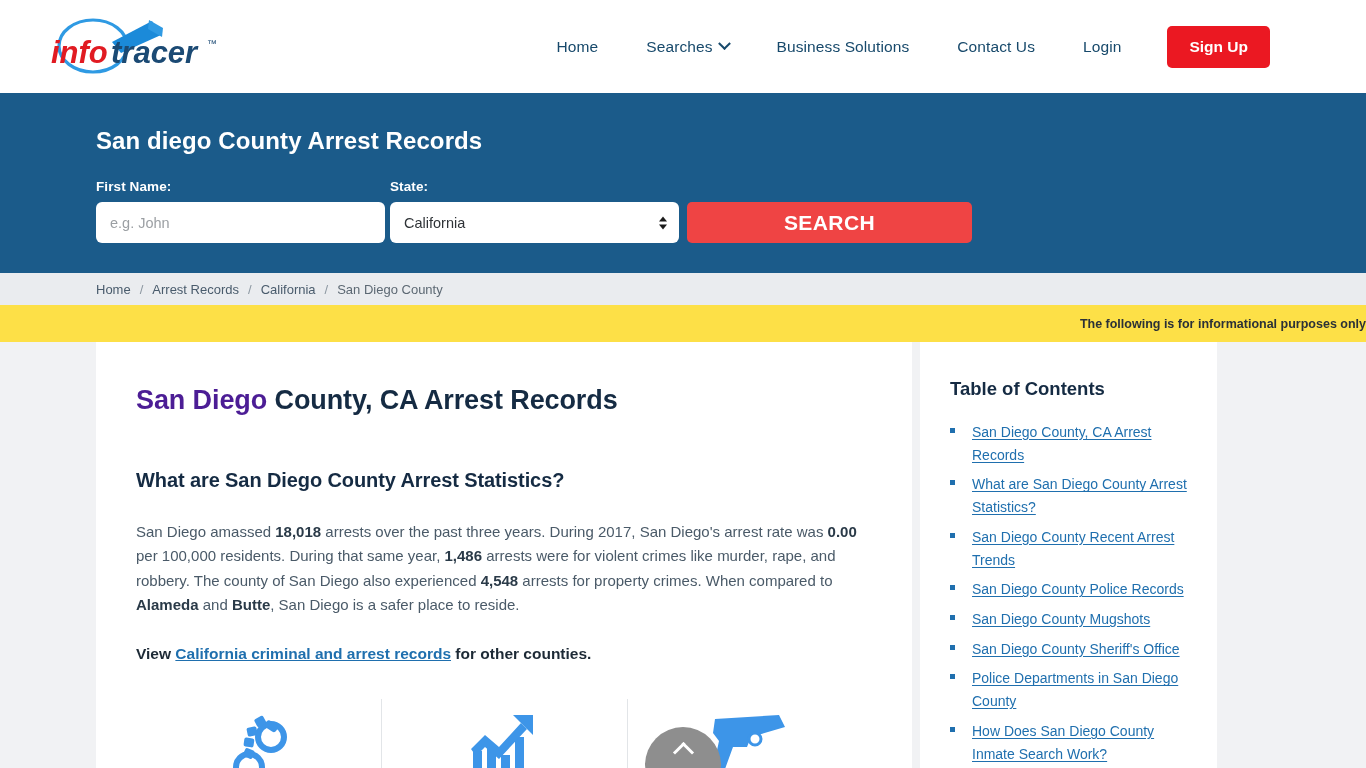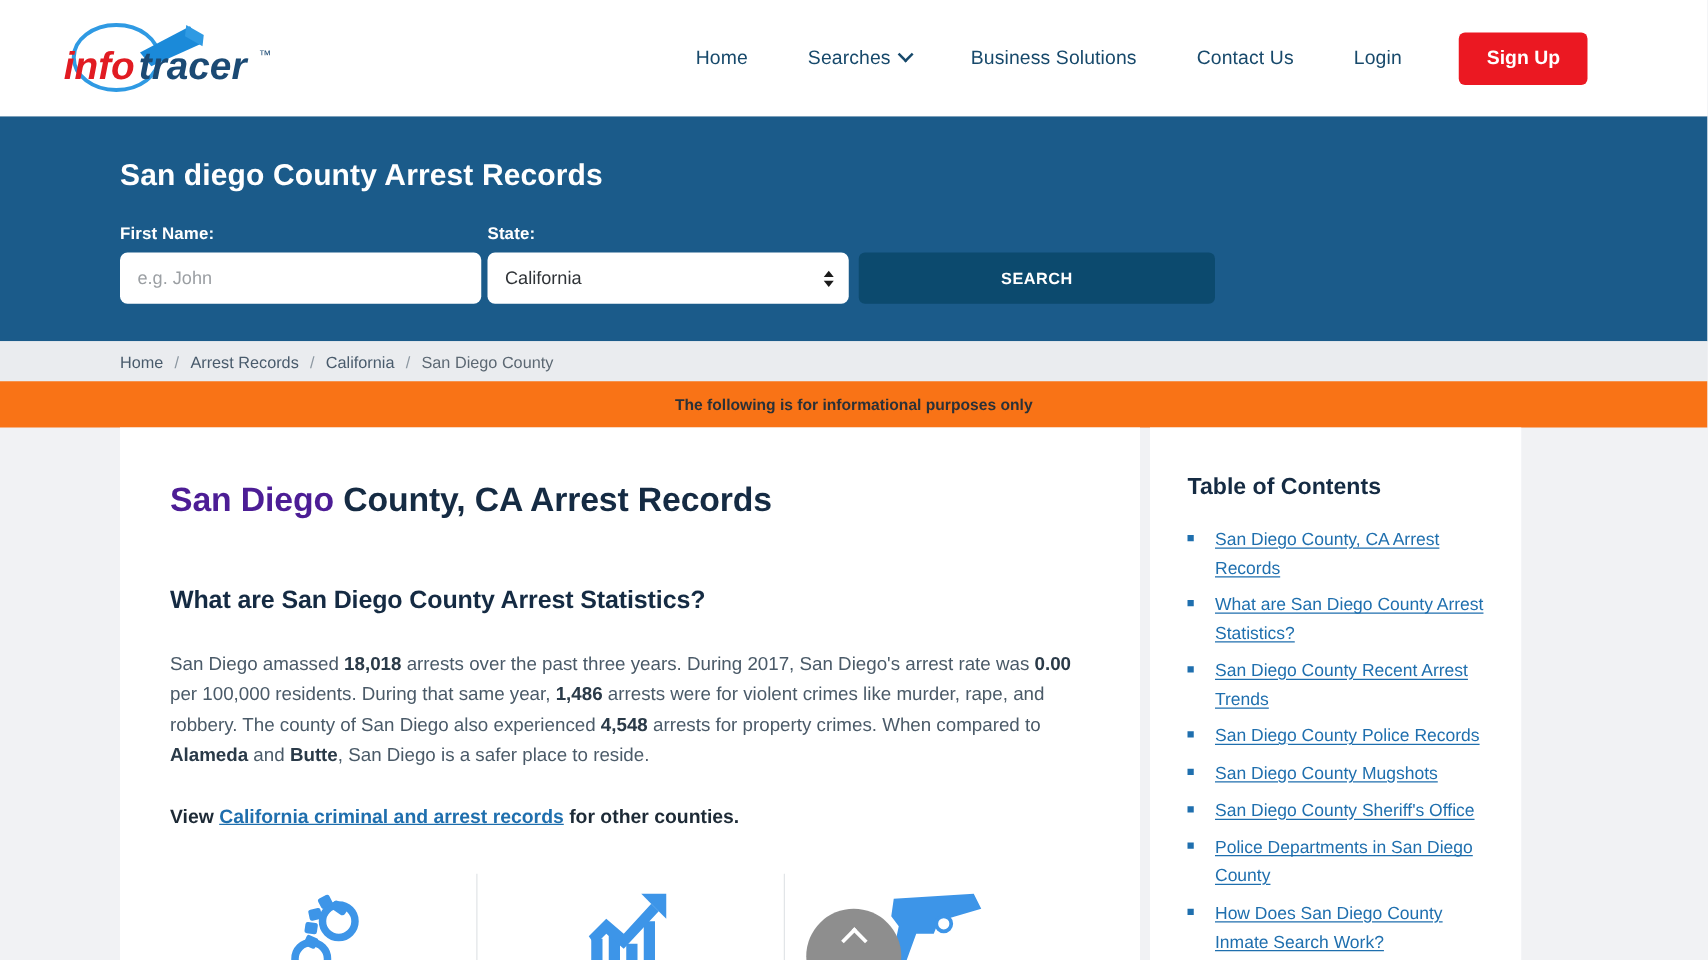--- a/index.html
+++ b/index.html
@@ -139,25 +139,25 @@
     width: 0; height: 0;
     border-left: 4px solid transparent;
     border-right: 4px solid transparent;
   }
   .select-stepper i.up   { border-bottom: 5px solid #1b1b1b; }
   .select-stepper i.down { border-top: 5px solid #1b1b1b; }
 
   .search-btn {
     height: 41px;
     width: 285px;
-    background: #0c4a6e;
+    background: #ef4444;
     color: #fff;
     border: none;
     border-radius: 5px;
-    font-size: 13px;
+    font-size: 21px;
     font-weight: 700;
     letter-spacing: .4px;
     cursor: pointer;
     font-family: "Liberation Sans", sans-serif;
   }
 
   
   .crumb-bar {
     background: #eaecef;
     height: 32px;
@@ -172,26 +172,26 @@
   }
   .crumb-bar .sep {
     color: #8c97a1;
     font-size: 13px;
     margin: 0 9px;
   }
   .crumb-bar span.current { color: #5c6873; }
 
   
   .disclaimer {
-    text-align: center;
+    text-align: right;
     font-size: 12.5px;
     font-weight: 700;
     color: #2b3137;
     padding: 12px 0 11px 0;
-    background: #f97316;
+    background: #fde047;
   }
 
   
   .content {
     display: flex;
     padding: 0 96px;
     gap: 8px;
     align-items: flex-start;
   }
   .card-main {

